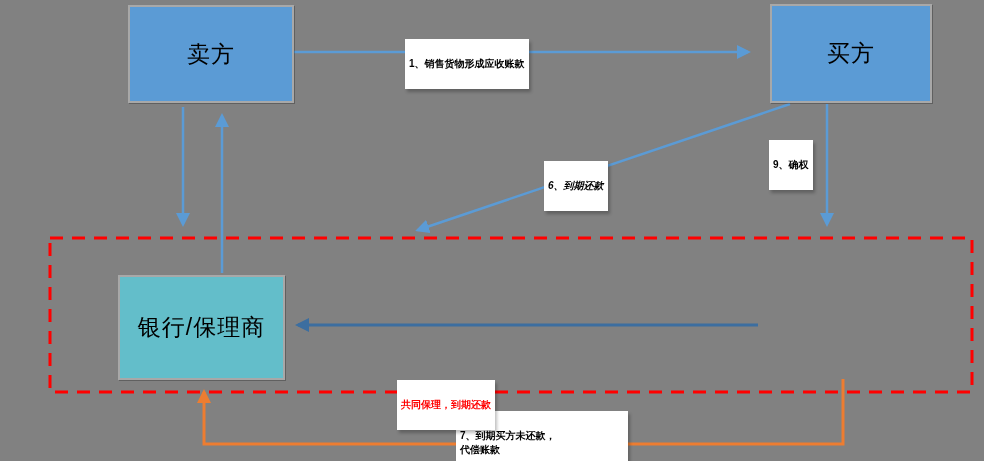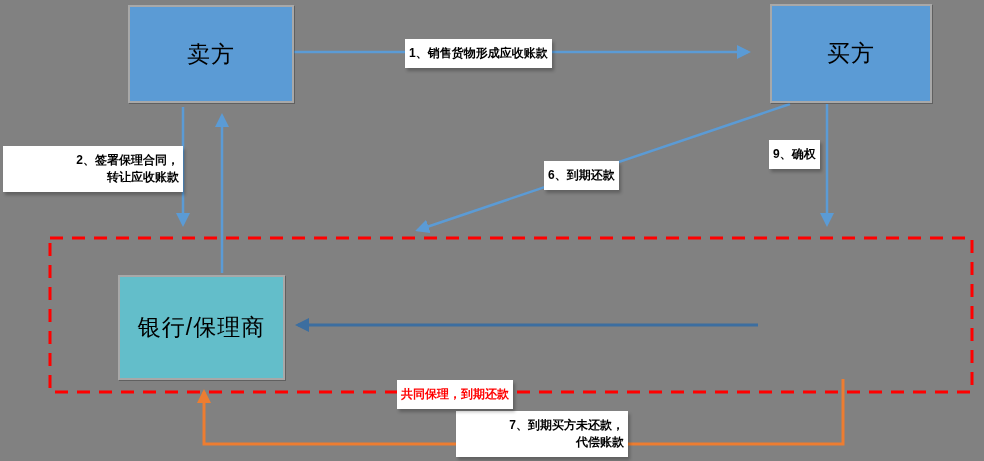--- a/index.html
+++ b/index.html
@@ -20,37 +20,37 @@
     position:absolute;z-index:2;
     display:flex;align-items:center;justify-content:center;
     border:2px solid var(--box_border);
     box-shadow:1px 1px 0 rgba(0,0,0,.25);
     font-size:23px;color:#000;letter-spacing:1px;
   }
   .node.blue{background:var(--box_blue);margin-left:8px;}
   .node.teal{background:var(--box_teal);}
   .lbl{
     position:absolute;z-index:3;background:#fff;color:#000;
-    font-size:12px;font-weight:bold;line-height:1.4;
-    padding:6px 4px;text-align:right;white-space:pre-line;
+    font-size:10px;font-weight:bold;line-height:1.4;
+    padding:18px 4px;text-align:left;white-space:pre-line;
     box-shadow:2px 3px 3px rgba(0,0,0,.25);
   }
   .lbl.red{color:var(--group_red);}
   
   #n-seller{left:120px;top:5px;width:162px;height:94px;}
   #n-buyer{left:762px;top:4px;width:158px;height:95px;}
   #n-bank{left:118px;top:275px;width:163px;height:101px;}
   #n-factor{left:762px;top:276px;width:159px;height:98px;}
   
   #l1{left:405px;top:39px;}
   #l2{left:3px;top:146px;width:172px;}
   #l3{left:769px;top:140px;}
   #l4{left:410px;top:301px;width:226px;}
   #l5{left:193px;top:169px;}
-  #l6{left:544px;top:161px;}
+  #l6{left:544px;top:161px;font-style:italic;}
   #l7{left:456px;top:411px;width:164px;}
   #lg{left:397px;top:380px;}
 </style>
 </head>
 <body>
 
 <div class="canvas">
 
   <svg class="wires" width="984" height="461" viewBox="0 0 984 461">
     <defs>
@@ -86,22 +86,20 @@
     <span>卖方</span>
   </div>
   <div class="node teal" id="n-bank">
     <span>银行/保理商</span>
   </div>
   <div class="node blue" id="n-buyer">
     <span>买方</span>
   </div>
 
   <div class="lbl" id="l1">1、销售货物形成应收账款</div>
-  <div class="lbl" id="l2">2、签署保理合同，
-转让应收账款</div>
   <div class="lbl" id="l3">9、确权</div>
   <div class="lbl" id="l6">6、到期还款</div>
   <div class="lbl" id="l7">7、到期买方未还款，
 代偿账款</div>
 
   <div class="lbl red" id="lg">共同保理，到期还款</div>
 
 </div>
 
 </body></html>

